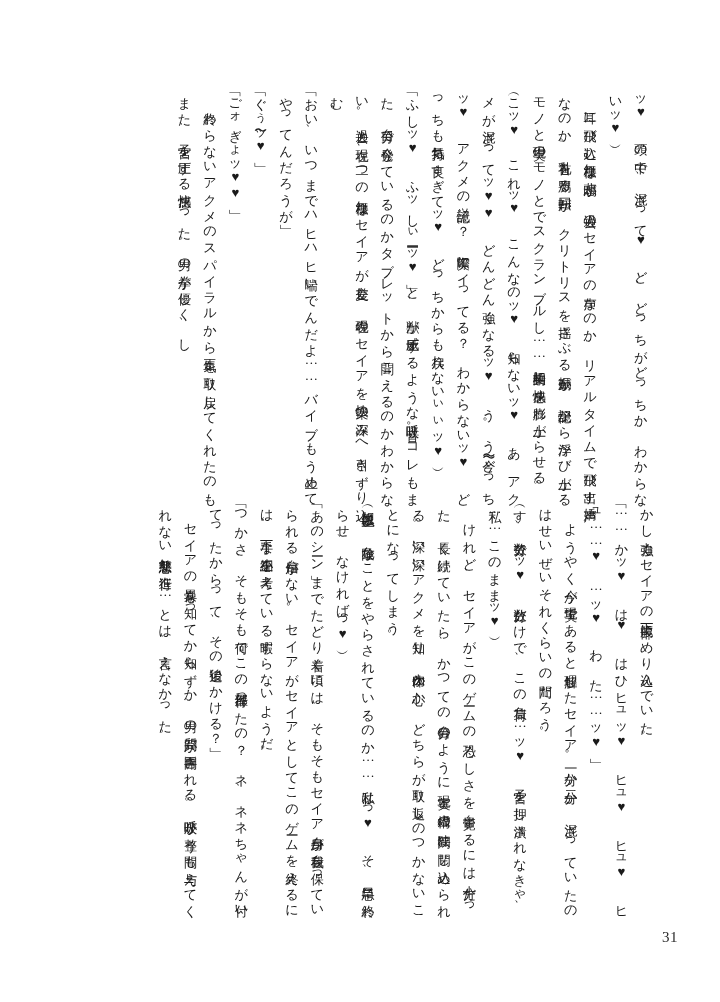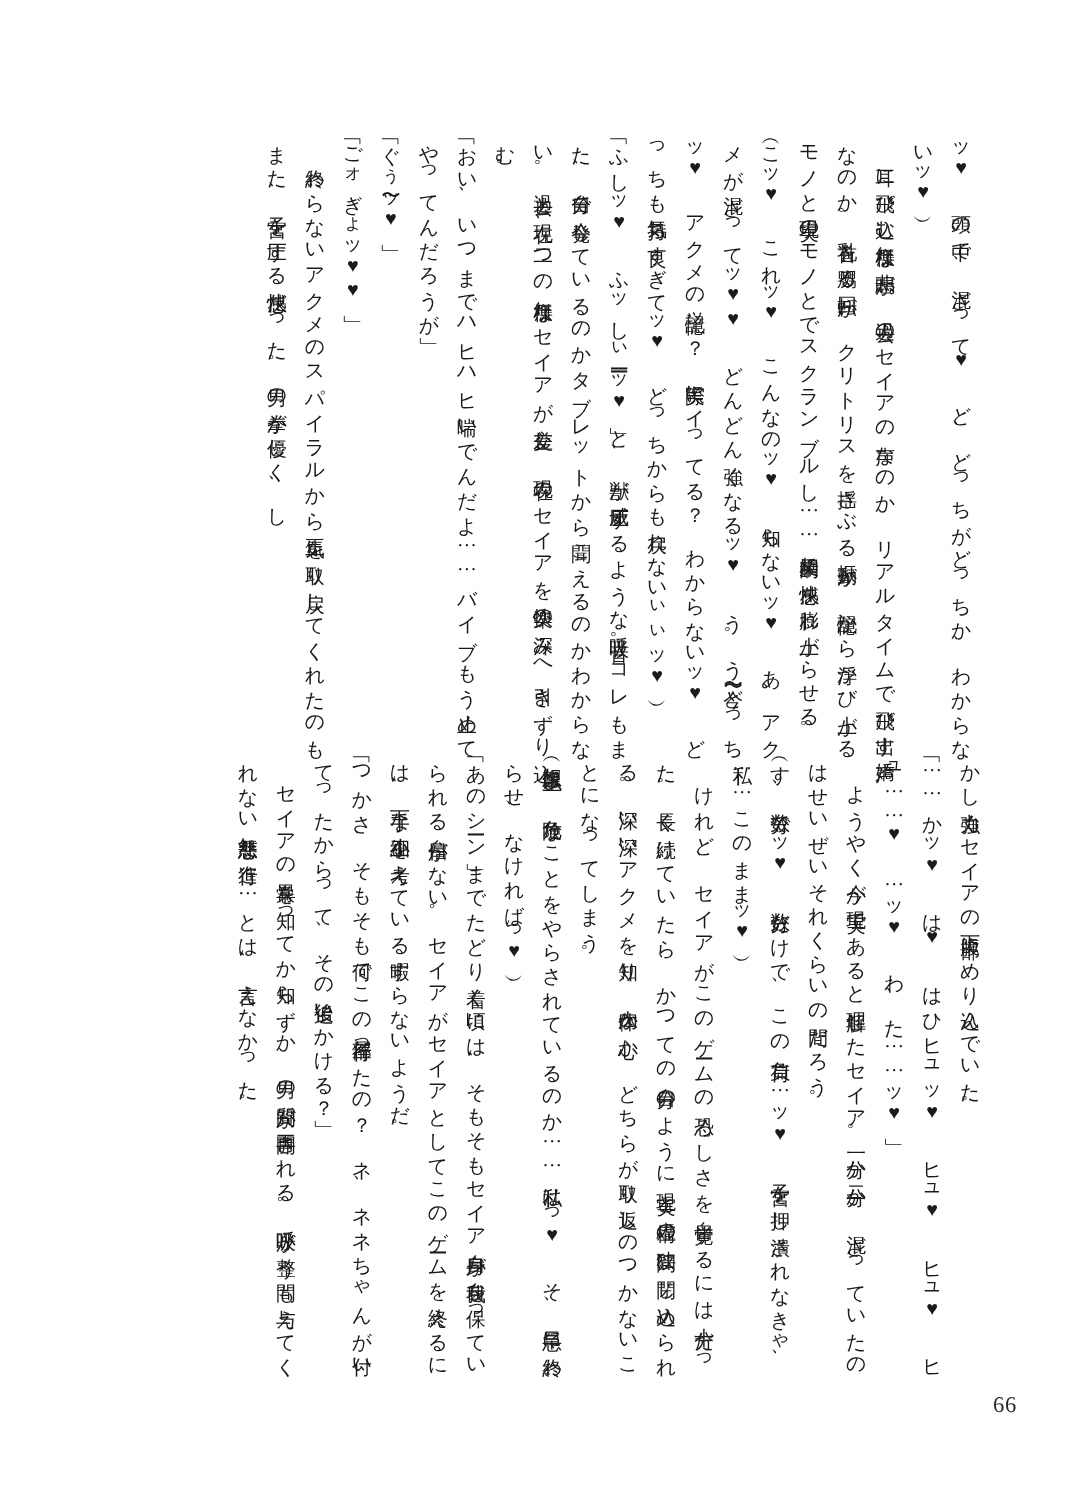--- a/index.html
+++ b/index.html
@@ -84,15 +84,15 @@
 「……かッ♥　は♥　はひヒュッ♥　ヒュ♥　ヒュ♥　ヒュ……♥　…ッ♥　わ、た……ッ♥」
 　ようやく今が現実であると理解したセイア。一分か二分か、混ざっていたのはせいぜいそれくらいの間だろう。
 （す、数分でッ♥　数分だけで、この負荷……ッ♥　子宮を押し潰されなきゃ、私……このままッ♥）
 　けれど、セイアがこのゲームの恐ろしさを自覚するには十分だった。長く続けていたら、かつての自分のように現実と虚構の狭間に閉じ込められる。深い深いアクメを知り、肉体か心か、どちらが取り返しのつかないことになってしまう。
 （想像以上に、危険なことをやらされているのか……私はっ♥　そ、早急に終わらせ、なければっ♥）
 「あのシーン」までたどり着く頃には、そもそもセイア自身が自我を保っていられる自信がない。セイアがセイアとしてこのゲームを終えるには、下手な小細工を考えている暇すらないようだ。
 「つかさ、そもそも何でこの部屋行ったの？　ネ、ネネちゃんが付いてったからって、その後追いかける？」
 　セイアの異常を知ってか知らずか、男の質問が再開される。呼吸が整う間も与えてくれない無慈悲な進行……とは、言えなかった。</div>
   </div>
 
-  <div class="page-number">66</div>
+  <div class="page-number">31</div>
 
 </div>
 
 </body></html>

